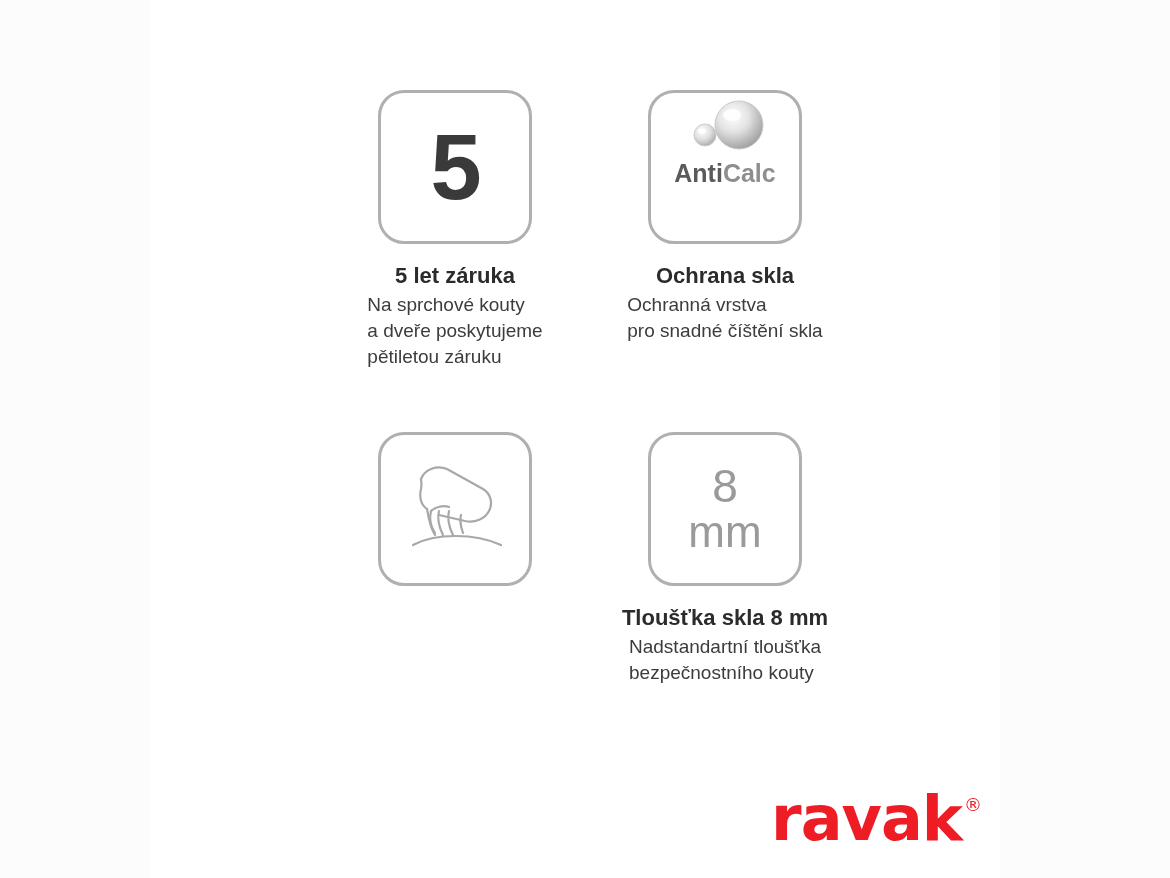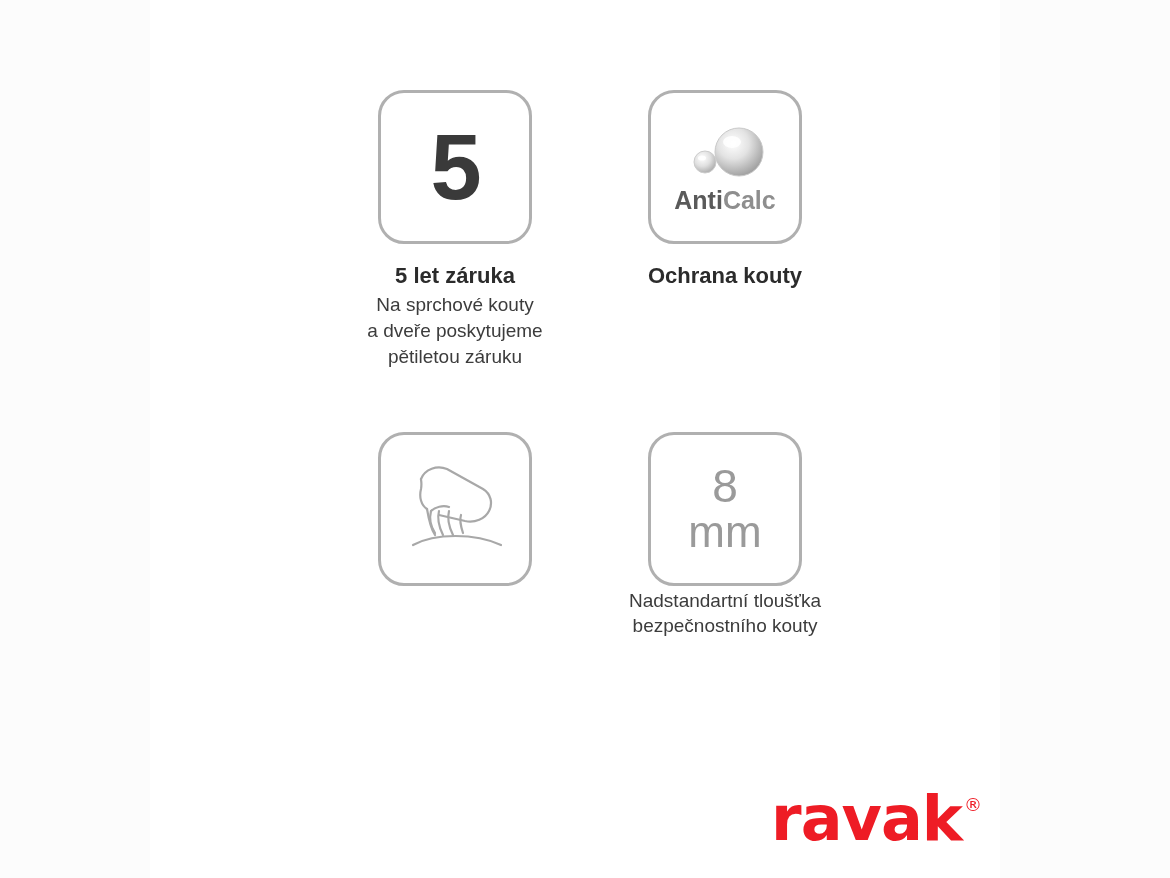--- a/index.html
+++ b/index.html
@@ -68,21 +68,20 @@
     font-weight: bold;
     color: #3a3a3a;
     line-height: 1;
     letter-spacing: -2px;
   }
 
   .anticalc {
     display: flex;
     flex-direction: column;
     align-items: center;
-    justify-content: center;
     width: 100%;
     height: 100%;
     padding-top: 4px;
     box-sizing: border-box;
   }
   .anticalc-text {
     font-size: 25px;
     font-weight: bold;
     color: #8e8e8e;
     letter-spacing: 0px;
@@ -111,21 +110,21 @@
     font-size: 22px;
     font-weight: bold;
     color: #2b2b2b;
     text-align: left;
     line-height: 1.28;
   }
   .feat-desc {
     margin-top: 2px;
     font-size: 19px;
     color: #3c3c3c;
-    text-align: center;
+    text-align: left;
     line-height: 1.36;
     white-space: pre-line;
   }
 
   .brand {
     position: absolute;
     right: 188px;
     bottom: 28px;
     display: flex;
     align-items: flex-start;
@@ -184,21 +183,23 @@
               </radialGradient>
             </defs>
             <circle cx="57" cy="28" r="24" fill="url(#g1)" stroke="#c9c9c9" stroke-width="1"></circle>
             <ellipse cx="50" cy="18" rx="9" ry="6" fill="#ffffff" opacity="0.85"></ellipse>
             <circle cx="23" cy="38" r="11" fill="url(#g2)" stroke="#cccccc" stroke-width="1"></circle>
             <ellipse cx="20" cy="34" rx="4" ry="2.6" fill="#ffffff" opacity="0.9"></ellipse>
           </svg>
           <div class="anticalc-text"><span class="dark">Anti</span><span>Calc</span></div>
         </div>
       </div>
-      <div class="feat-title">Ochrana kouty</div>
+      <div class="feat-title">Ochrana skla</div>
+      <div class="feat-desc">Ochranná vrstva
+pro snadné číštění skla</div>
     </div>
 
     <div class="feature">
       <div class="icon-box">
         <svg width="128" height="120" viewBox="0 0 128 120">
           <g fill="none" stroke="#a8a8a8" stroke-width="2.2" stroke-linecap="round" stroke-linejoin="round">
             <path d="M22 96 C44 84, 84 84, 110 96"></path>
             <path d="M30 30 C34 20, 46 16, 56 20 L92 40 C100 45, 102 54, 98 62 C94 70, 84 74, 74 72 L48 66"></path>
             <path d="M36 60 C30 56, 28 48, 30 40 C31 34, 30 32, 30 30"></path>
             <path d="M44 84 C40 78, 38 70, 40 62"></path>
@@ -212,20 +213,22 @@
       </div>
     </div>
 
     <div class="feature">
       <div class="icon-box">
         <div class="mm-stack">
           <span class="mm-num">8</span>
           <span class="mm-unit">mm</span>
         </div>
       </div>
+      <div class="feat-title">Tloušťka skla
+8 mm</div>
       <div class="feat-desc">Nadstandartní tloušťka
 bezpečnostního kouty</div>
     </div>
 
   </div>
 
   <div class="brand">
     <span class="brand-word">ravak</span>
     <span class="brand-reg">®</span>
   </div>

